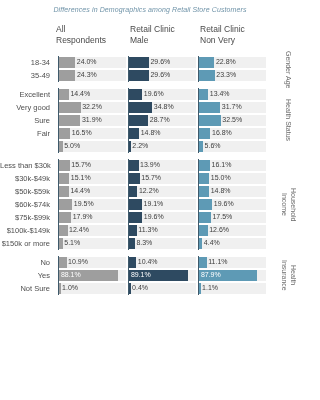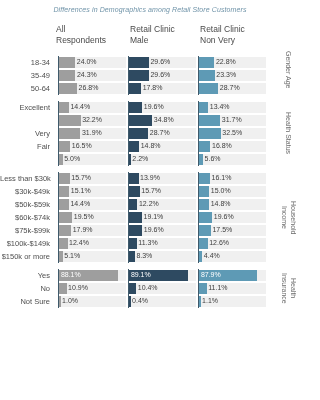--- a/index.html
+++ b/index.html
@@ -155,41 +155,20 @@
             <div class="axis"></div>
             <div class="vlabel" style="left: 20.936px;">29.6%</div>
           </div>
           <div class="panel p2">
             <div class="track"></div>
             <div class="bar" style="width: 15.378px; background: rgb(94, 154, 181);"></div>
             <div class="axis"></div>
             <div class="vlabel" style="left: 16.778px;">23.3%</div>
           </div>
         </div>
-        <div class="row">
-          <div class="rowlabel">50-64</div>
-          <div class="panel p0">
-            <div class="track"></div>
-            <div class="bar" style="width: 17.688px; background: rgb(158, 158, 158);"></div>
-            <div class="axis"></div>
-            <div class="vlabel" style="left: 19.088px;">26.8%</div>
-          </div>
-          <div class="panel p1">
-            <div class="track"></div>
-            <div class="bar" style="width: 11.748px; background: rgb(46, 74, 97);"></div>
-            <div class="axis"></div>
-            <div class="vlabel" style="left: 13.148px;">17.8%</div>
-          </div>
-          <div class="panel p2">
-            <div class="track"></div>
-            <div class="bar" style="width: 18.942px; background: rgb(94, 154, 181);"></div>
-            <div class="axis"></div>
-            <div class="vlabel" style="left: 20.342px;">28.7%</div>
-          </div>
-        </div>
         <div class="grouptag" style="height: 52px;">
           <span>Age</span>
         </div>
       </div>
       <div class="group">
         <div class="row">
           <div class="rowlabel">Excellent</div>
           <div class="panel p0">
             <div class="track"></div>
             <div class="bar" style="width: 9.504px; background: rgb(158, 158, 158);"></div>
@@ -203,41 +182,42 @@
             <div class="vlabel" style="left: 14.336px;">19.6%</div>
           </div>
           <div class="panel p2">
             <div class="track"></div>
             <div class="bar" style="width: 8.844px; background: rgb(94, 154, 181);"></div>
             <div class="axis"></div>
             <div class="vlabel" style="left: 10.244px;">13.4%</div>
           </div>
         </div>
         <div class="row">
+          <div class="rowlabel">Very good</div>
           <div class="panel p0">
             <div class="track"></div>
             <div class="bar" style="width: 21.252px; background: rgb(158, 158, 158);"></div>
             <div class="axis"></div>
             <div class="vlabel" style="left: 22.652px;">32.2%</div>
           </div>
           <div class="panel p1">
             <div class="track"></div>
             <div class="bar" style="width: 22.968px; background: rgb(46, 74, 97);"></div>
             <div class="axis"></div>
             <div class="vlabel" style="left: 24.368px;">34.8%</div>
           </div>
           <div class="panel p2">
             <div class="track"></div>
             <div class="bar" style="width: 20.922px; background: rgb(94, 154, 181);"></div>
             <div class="axis"></div>
             <div class="vlabel" style="left: 22.322px;">31.7%</div>
           </div>
         </div>
         <div class="row">
-          <div class="rowlabel">Very</div>
+          <div class="rowlabel">Sure</div>
           <div class="panel p0">
             <div class="track"></div>
             <div class="bar" style="width: 21.054px; background: rgb(158, 158, 158);"></div>
             <div class="axis"></div>
             <div class="vlabel" style="left: 22.454px;">31.9%</div>
           </div>
           <div class="panel p1">
             <div class="track"></div>
             <div class="bar" style="width: 18.942px; background: rgb(46, 74, 97);"></div>
             <div class="axis"></div>
@@ -443,59 +423,59 @@
             <div class="vlabel" style="left: 4.304px;">4.4%</div>
           </div>
         </div>
         <div class="grouptag" style="height: 91px;">
           <span>Household
 Income</span>
         </div>
       </div>
       <div class="group">
         <div class="row">
+          <div class="rowlabel">No</div>
+          <div class="panel p0">
+            <div class="track"></div>
+            <div class="bar" style="width: 7.194px; background: rgb(158, 158, 158);"></div>
+            <div class="axis"></div>
+            <div class="vlabel" style="left: 8.594px;">10.9%</div>
+          </div>
+          <div class="panel p1">
+            <div class="track"></div>
+            <div class="bar" style="width: 6.864px; background: rgb(46, 74, 97);"></div>
+            <div class="axis"></div>
+            <div class="vlabel" style="left: 8.264px;">10.4%</div>
+          </div>
+          <div class="panel p2">
+            <div class="track"></div>
+            <div class="bar" style="width: 7.326px; background: rgb(94, 154, 181);"></div>
+            <div class="axis"></div>
+            <div class="vlabel" style="left: 8.726px;">11.1%</div>
+          </div>
+        </div>
+        <div class="row">
           <div class="rowlabel">Yes</div>
           <div class="panel p0">
             <div class="track"></div>
             <div class="bar" style="width: 58.146px; background: rgb(158, 158, 158);"></div>
             <div class="axis"></div>
             <div class="vlabel inside" style="left: 1.4px;">88.1%</div>
           </div>
           <div class="panel p1">
             <div class="track"></div>
             <div class="bar" style="width: 58.806px; background: rgb(46, 74, 97);"></div>
             <div class="axis"></div>
             <div class="vlabel inside" style="left: 1.4px;">89.1%</div>
           </div>
           <div class="panel p2">
             <div class="track"></div>
             <div class="bar" style="width: 58.014px; background: rgb(94, 154, 181);"></div>
             <div class="axis"></div>
             <div class="vlabel inside" style="left: 1.4px;">87.9%</div>
-          </div>
-        </div>
-        <div class="row">
-          <div class="rowlabel">No</div>
-          <div class="panel p0">
-            <div class="track"></div>
-            <div class="bar" style="width: 7.194px; background: rgb(158, 158, 158);"></div>
-            <div class="axis"></div>
-            <div class="vlabel" style="left: 8.594px;">10.9%</div>
-          </div>
-          <div class="panel p1">
-            <div class="track"></div>
-            <div class="bar" style="width: 6.864px; background: rgb(46, 74, 97);"></div>
-            <div class="axis"></div>
-            <div class="vlabel" style="left: 8.264px;">10.4%</div>
-          </div>
-          <div class="panel p2">
-            <div class="track"></div>
-            <div class="bar" style="width: 7.326px; background: rgb(94, 154, 181);"></div>
-            <div class="axis"></div>
-            <div class="vlabel" style="left: 8.726px;">11.1%</div>
           </div>
         </div>
         <div class="row">
           <div class="rowlabel">Not Sure</div>
           <div class="panel p0">
             <div class="track"></div>
             <div class="bar" style="width: 1.2px; background: rgb(158, 158, 158);"></div>
             <div class="axis"></div>
             <div class="vlabel" style="left: 2.6px;">1.0%</div>
           </div>

